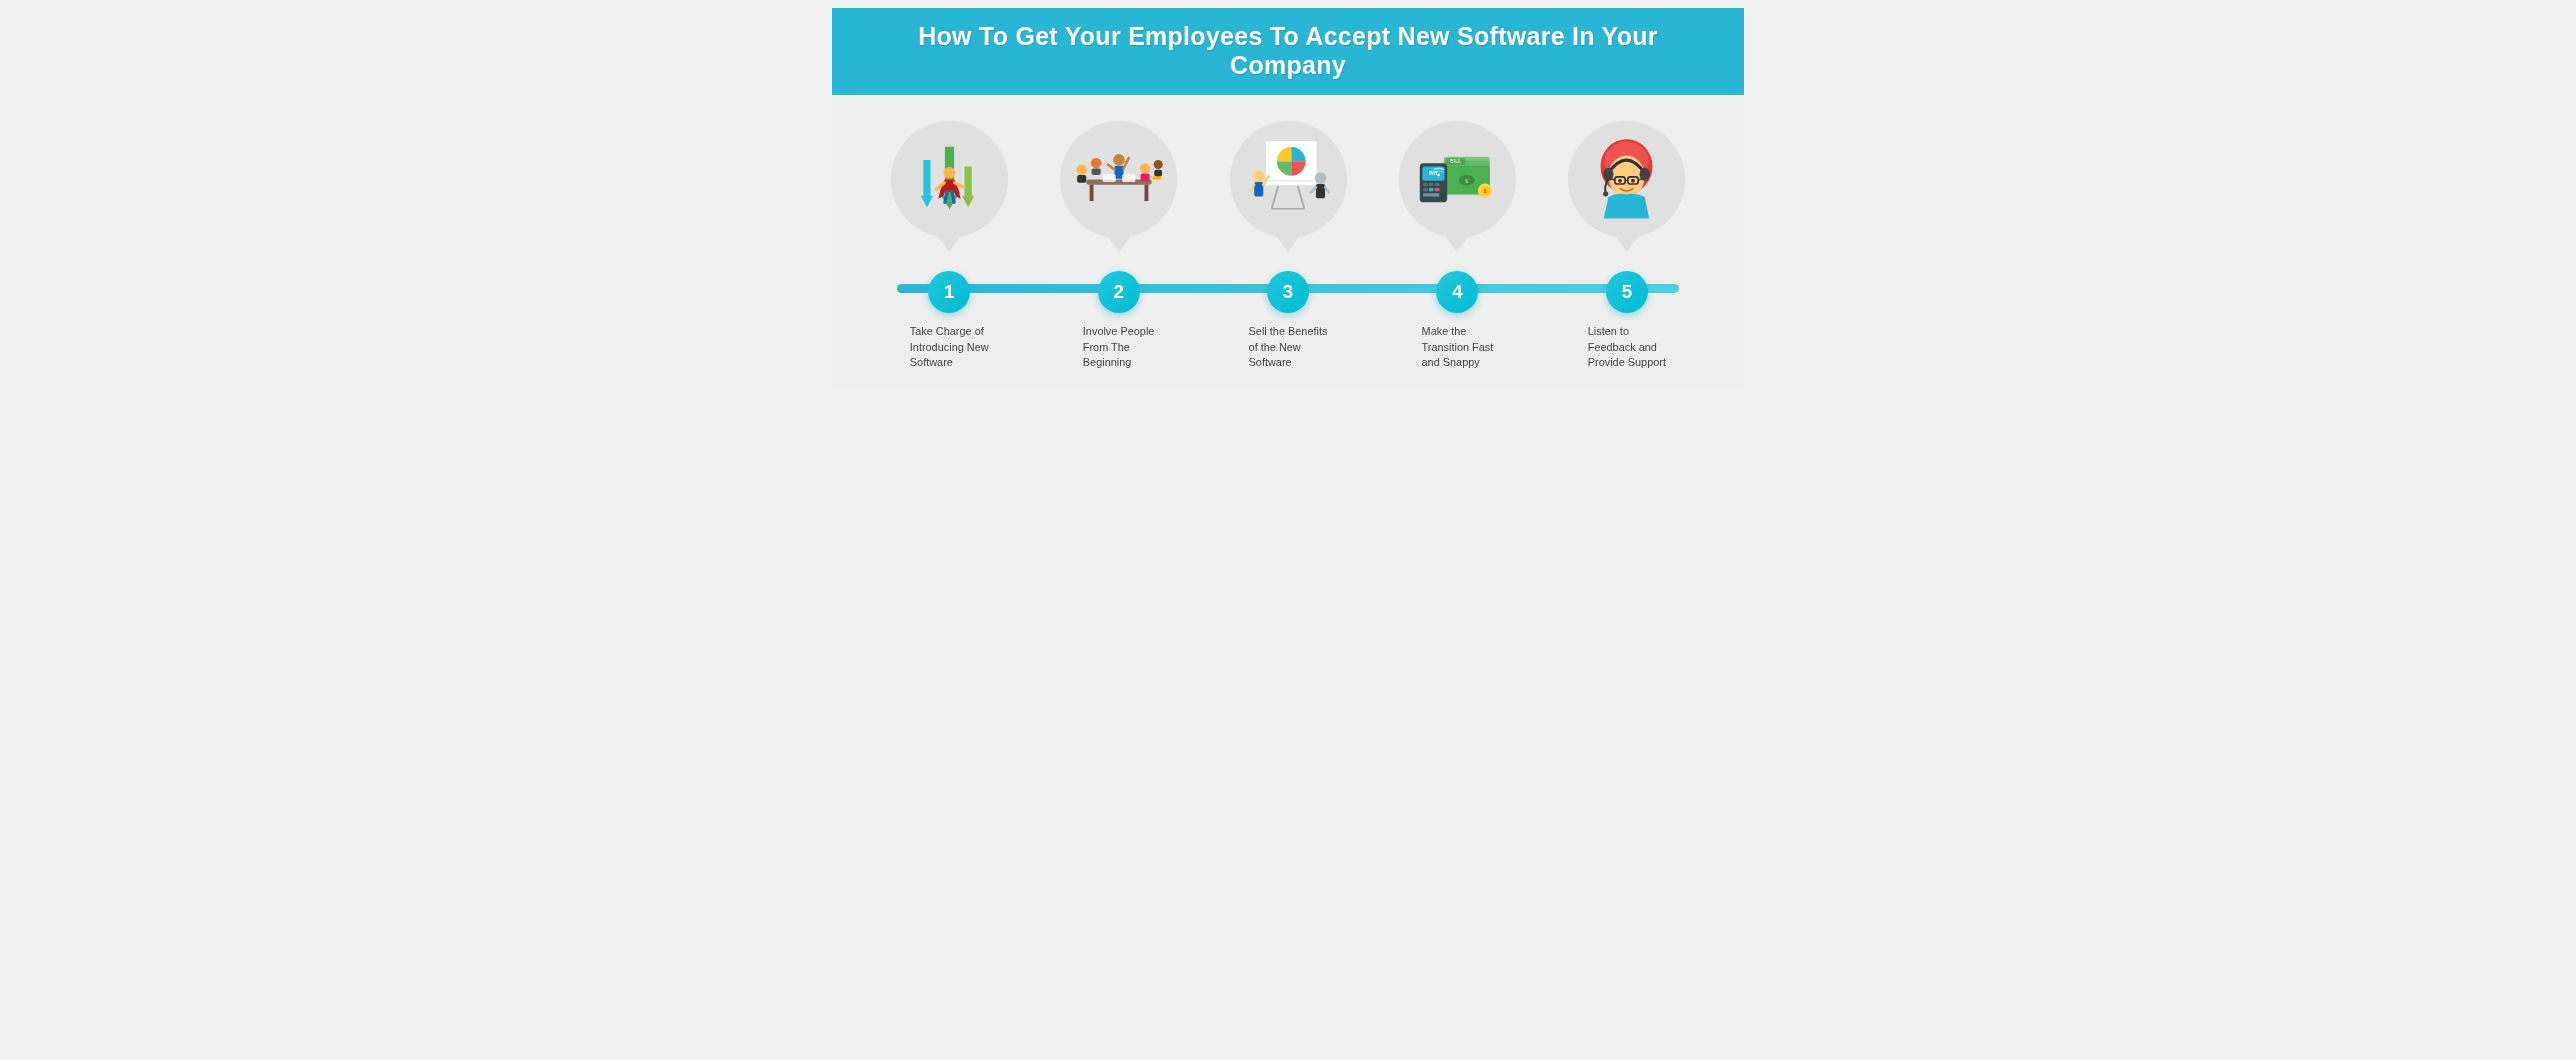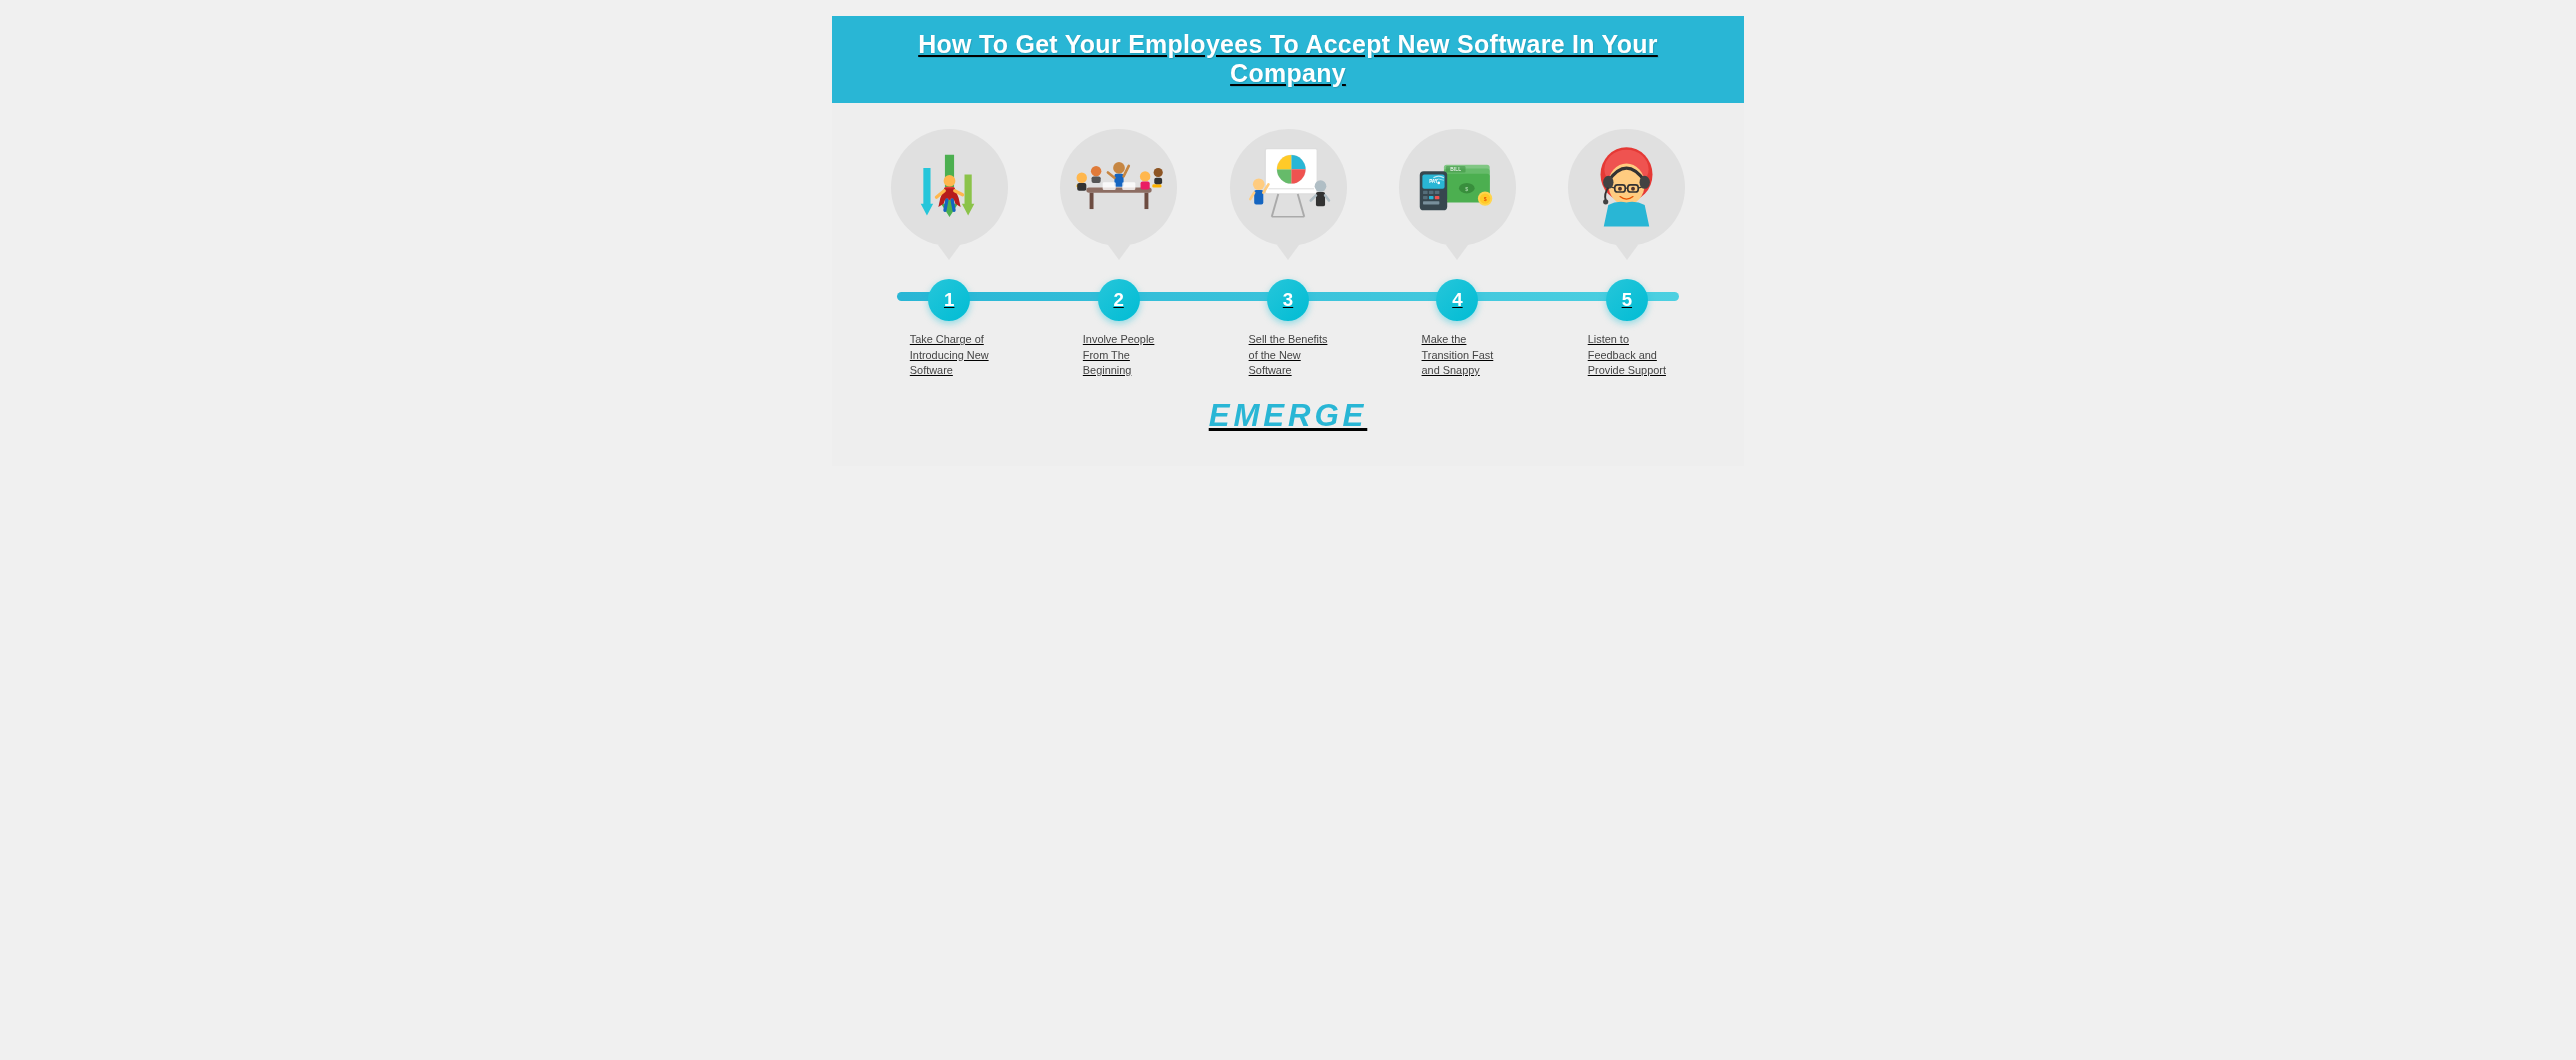--- a/index.html
+++ b/index.html
@@ -6,24 +6,23 @@
 
     body {
       font-family: 'Arial', sans-serif;
       background: #f0f0f0;
       width: 100%;
     }
 
     .infographic {
       width: 100%;
       max-width: 912px;
-      margin: 16px auto;
+      margin: 8px auto;
       background: #d946ef;
       overflow: hidden;
-      text-decoration: underline;
     }
 
     
     .header {
       background: #29b6d5;
       padding: 14.3px 26px;
       text-align: center;
     }
 
     .header h1 {
@@ -368,19 +367,16 @@
         <div class="timeline-circle">
           <span>5</span>
         </div>
         <div class="timeline-text">
           Listen to<br>Feedback and<br>Provide Support
         </div>
       </div>
 
     </div>
 
-    <div class="brand-area">
-      <div class="brand-text">EMERGE</div>
-    </div>
 
   </div>
 </div>
 
 
 </body></html>

